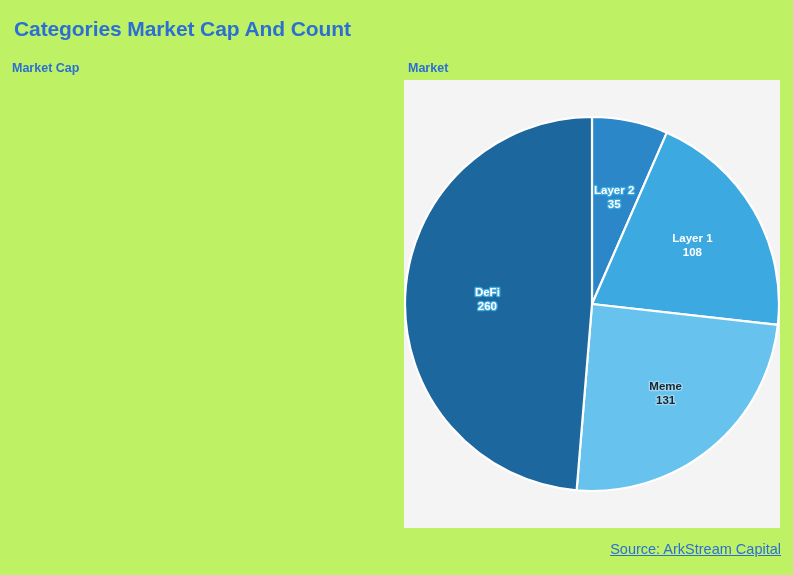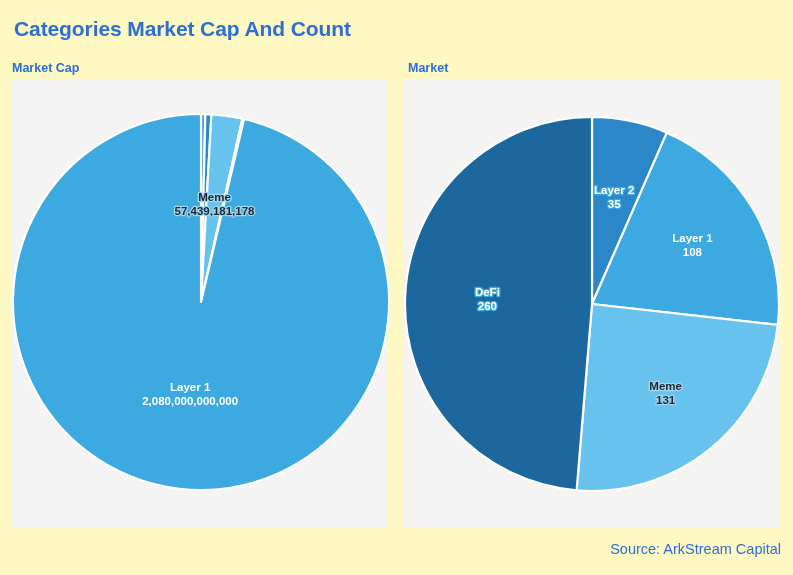--- a/index.html
+++ b/index.html
@@ -11,21 +11,21 @@
     width: 793px;
     height: 575px;
     font-family: "Liberation Sans", sans-serif;
     position: relative;
     overflow: hidden;
   }
   #page {
     position: relative;
     width: 793px;
     height: 575px;
-    background: #fef9c3;
+    background: #bef264;
   }
   #chart-title {
     position: absolute;
     left: 14px;
     top: 17px;
     font-size: 21px;
     font-weight: bold;
     color: #2C6FD4;
     letter-spacing: -0.1px;
     white-space: nowrap;
@@ -86,48 +86,34 @@
     stroke-width: 2.6px;
     stroke-linejoin: round;
   }
   #source-note {
     position: absolute;
     right: 12px;
     top: 541px;
     font-size: 14.5px;
     color: #2C6FD4;
     white-space: nowrap;
+    text-decoration: underline;
   }
 </style>
 </head>
 <body>
 
 <div id="page">
 
   <div id="chart-title">Categories Market Cap And Count</div>
 
   <div class="panel-subtitle" id="subtitle-market-cap">Market Cap</div>
 
   <div class="panel-subtitle" id="subtitle-count">Market</div>
 
-  <div class="chart-panel" id="panel-market-cap">
-    <svg class="pie-svg" id="svg-market-cap" viewBox="0 0 376 448">
-        <g>
-          <path d="M 189 222 L 189 34 A 188 188 0 0 1 193.3754727983249 34.05092381767045 Z" fill="#3CA9E0" stroke="#FFFFFF" stroke-width="2.2" stroke-linejoin="round"></path>
-          <path d="M 189 222 L 193.3754727983249 34.05092381767045 A 188 188 0 0 1 199.38739390402077 34.287181983001744 Z" fill="#2B87C8" stroke="#FFFFFF" stroke-width="2.2" stroke-linejoin="round"></path>
-          <path d="M 189 222 L 199.38739390402077 34.287181983001744 A 188 188 0 0 1 230.46715109950702 38.63022228379438 Z" fill="#67C3EE" stroke="#FFFFFF" stroke-width="2.2" stroke-linejoin="round"></path>
-          <path d="M 189 222 L 230.46715109950702 38.63022228379438 A 188 188 0 0 1 232.12571776120052 39.01319045466343 Z" fill="#1C679D" stroke="#FFFFFF" stroke-width="2.2" stroke-linejoin="round"></path>
-          <path d="M 189 222 L 232.12571776120052 39.01319045466343 A 188 188 0 1 1 188.99999999999997 34 Z" fill="#3CA9E0" stroke="#FFFFFF" stroke-width="2.2" stroke-linejoin="round"></path>
-        </g>
-        <g>
-          <text x="202.5293863331867" y="125.18071831785065" class="slice-label dark label-halo-dark"><tspan x="202.5293863331867" dy="-7">Meme</tspan><tspan x="202.5293863331867" dy="14">57,439,181,178</tspan></text>
-          <text x="178.14596961103433" y="315.3712483814767" class="slice-label light label-halo-light"><tspan x="178.14596961103433" dy="-7">Layer 1</tspan><tspan x="178.14596961103433" dy="14">2,080,000,000,000</tspan></text>
-        </g>
-      </svg>
-  </div>
 
   <div class="chart-panel" id="panel-count">
     <svg class="pie-svg" id="svg-count" viewBox="0 0 376 448">
         <g>
           <path d="M 188 224 L 188 37 A 187 187 0 0 1 262.8518270904254 52.6342975352855 Z" fill="#2B87C8" stroke="#FFFFFF" stroke-width="2.2" stroke-linejoin="round"></path>
           <path d="M 188 224 L 262.8518270904254 52.6342975352855 A 187 187 0 0 1 373.83296521702107 244.85926745236856 Z" fill="#3CA9E0" stroke="#FFFFFF" stroke-width="2.2" stroke-linejoin="round"></path>
           <path d="M 188 224 L 373.83296521702107 244.85926745236856 A 187 187 0 0 1 172.61536777742216 410.3660728012908 Z" fill="#67C3EE" stroke="#FFFFFF" stroke-width="2.2" stroke-linejoin="round"></path>
           <path d="M 188 224 L 172.61536777742216 410.3660728012908 A 187 187 0 0 1 187.99999999999997 37 Z" fill="#1C679D" stroke="#FFFFFF" stroke-width="2.2" stroke-linejoin="round"></path>
         </g>
         <g>

